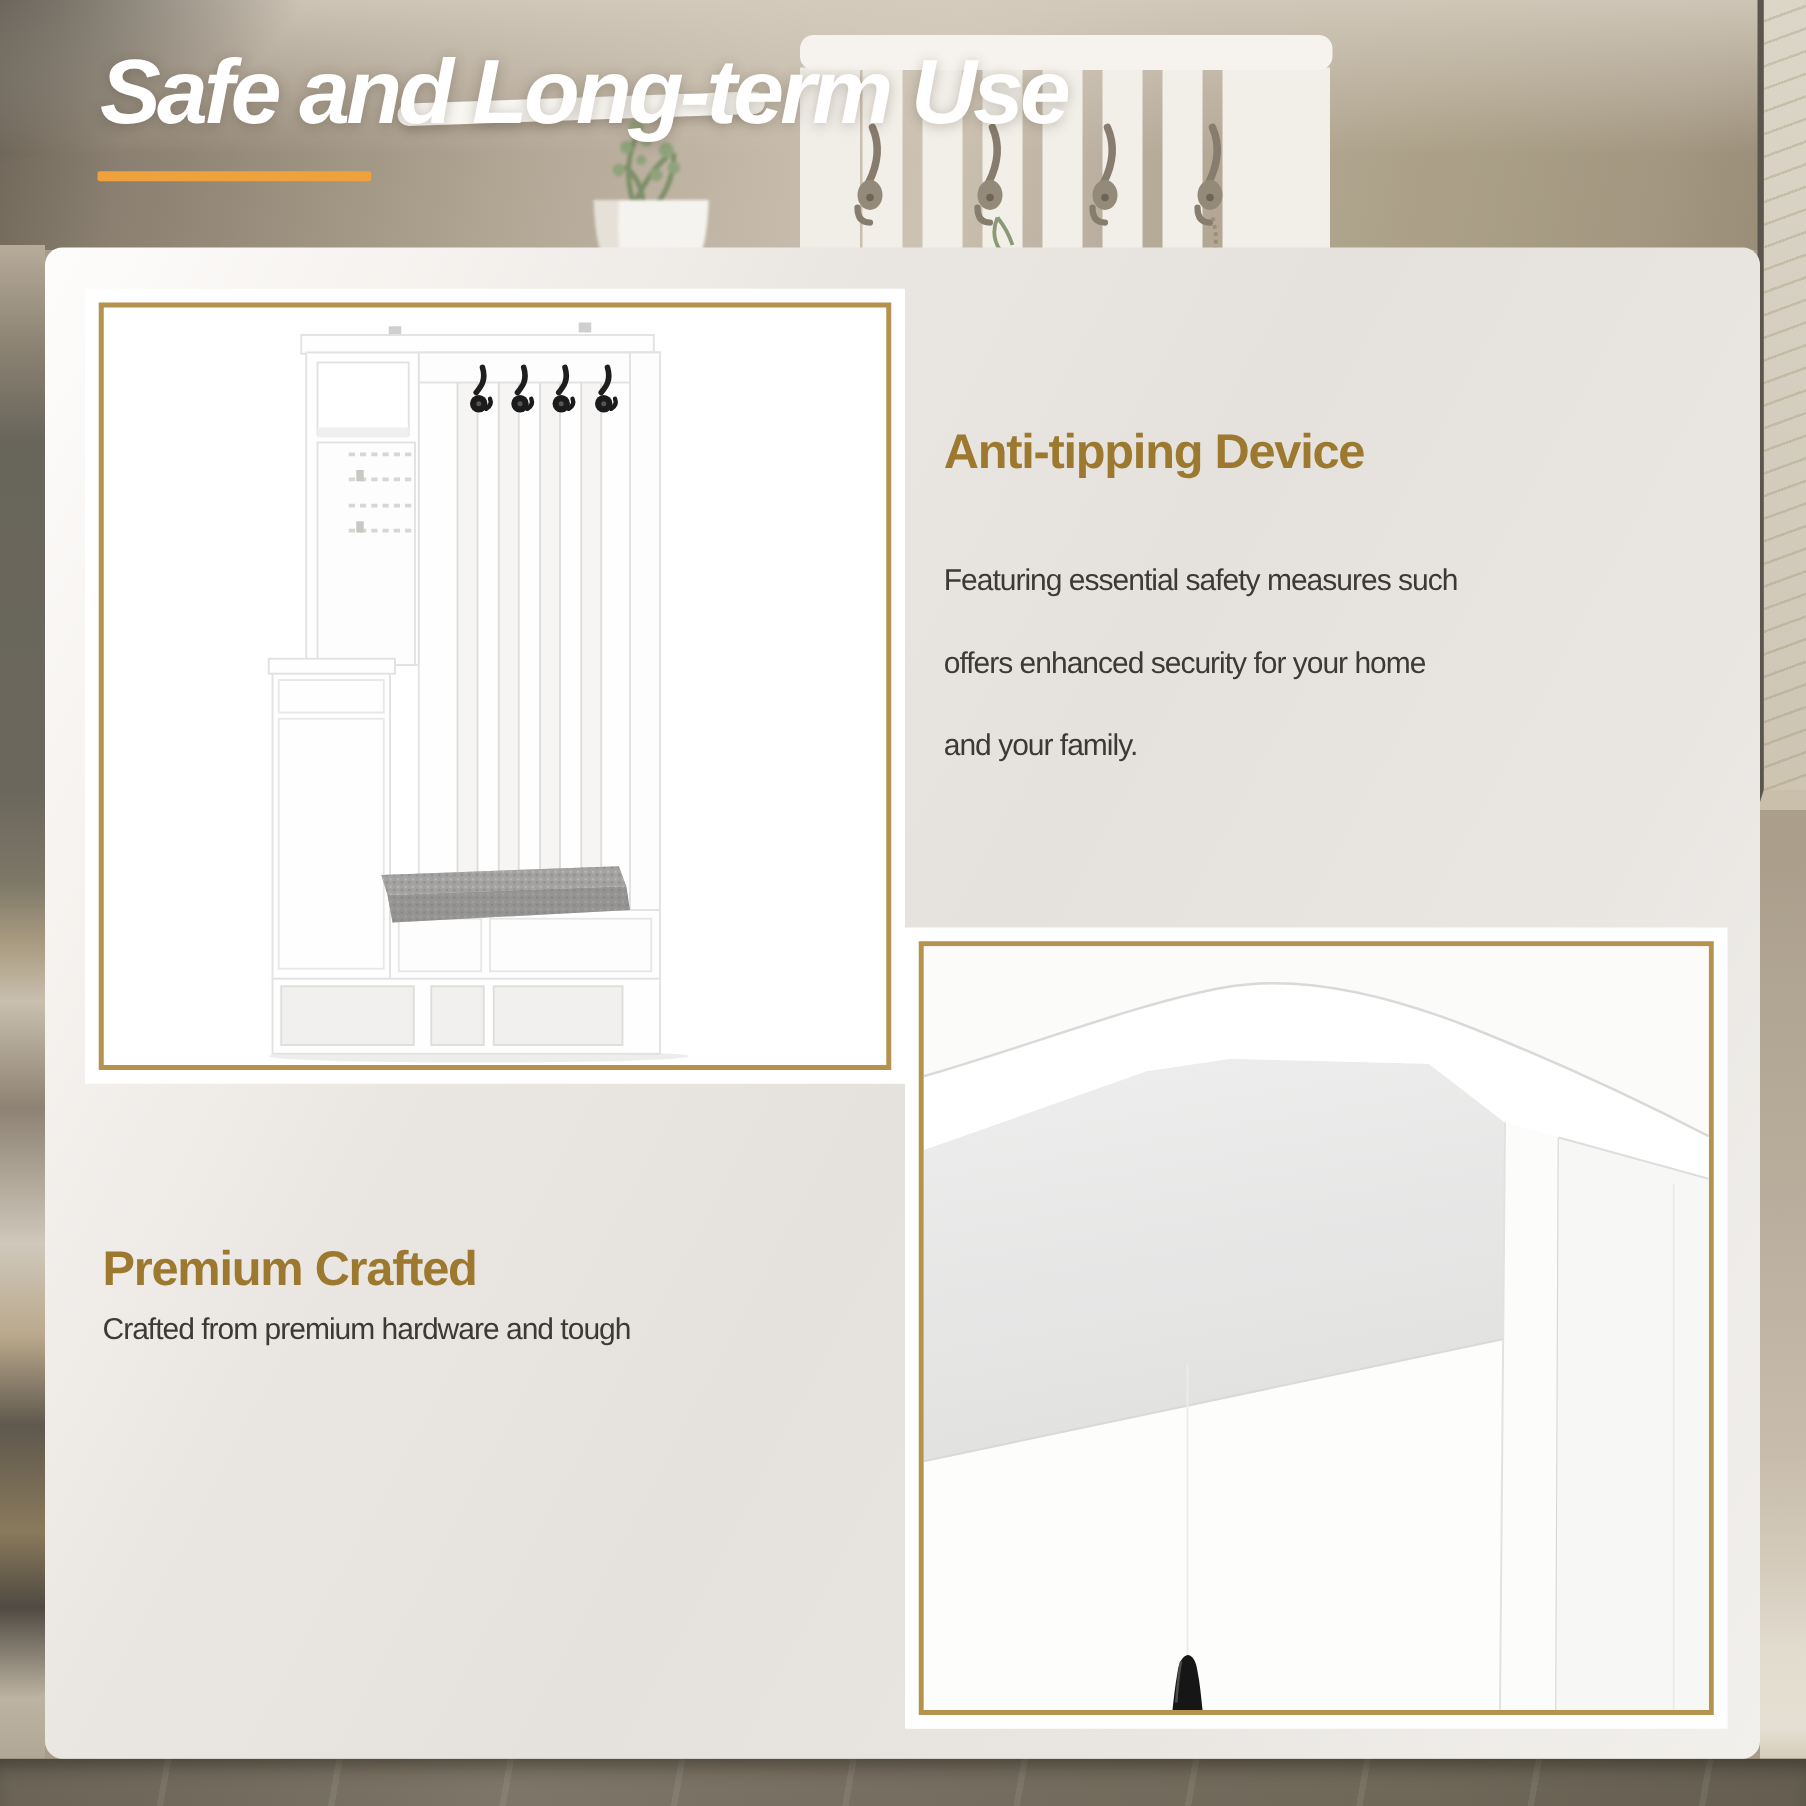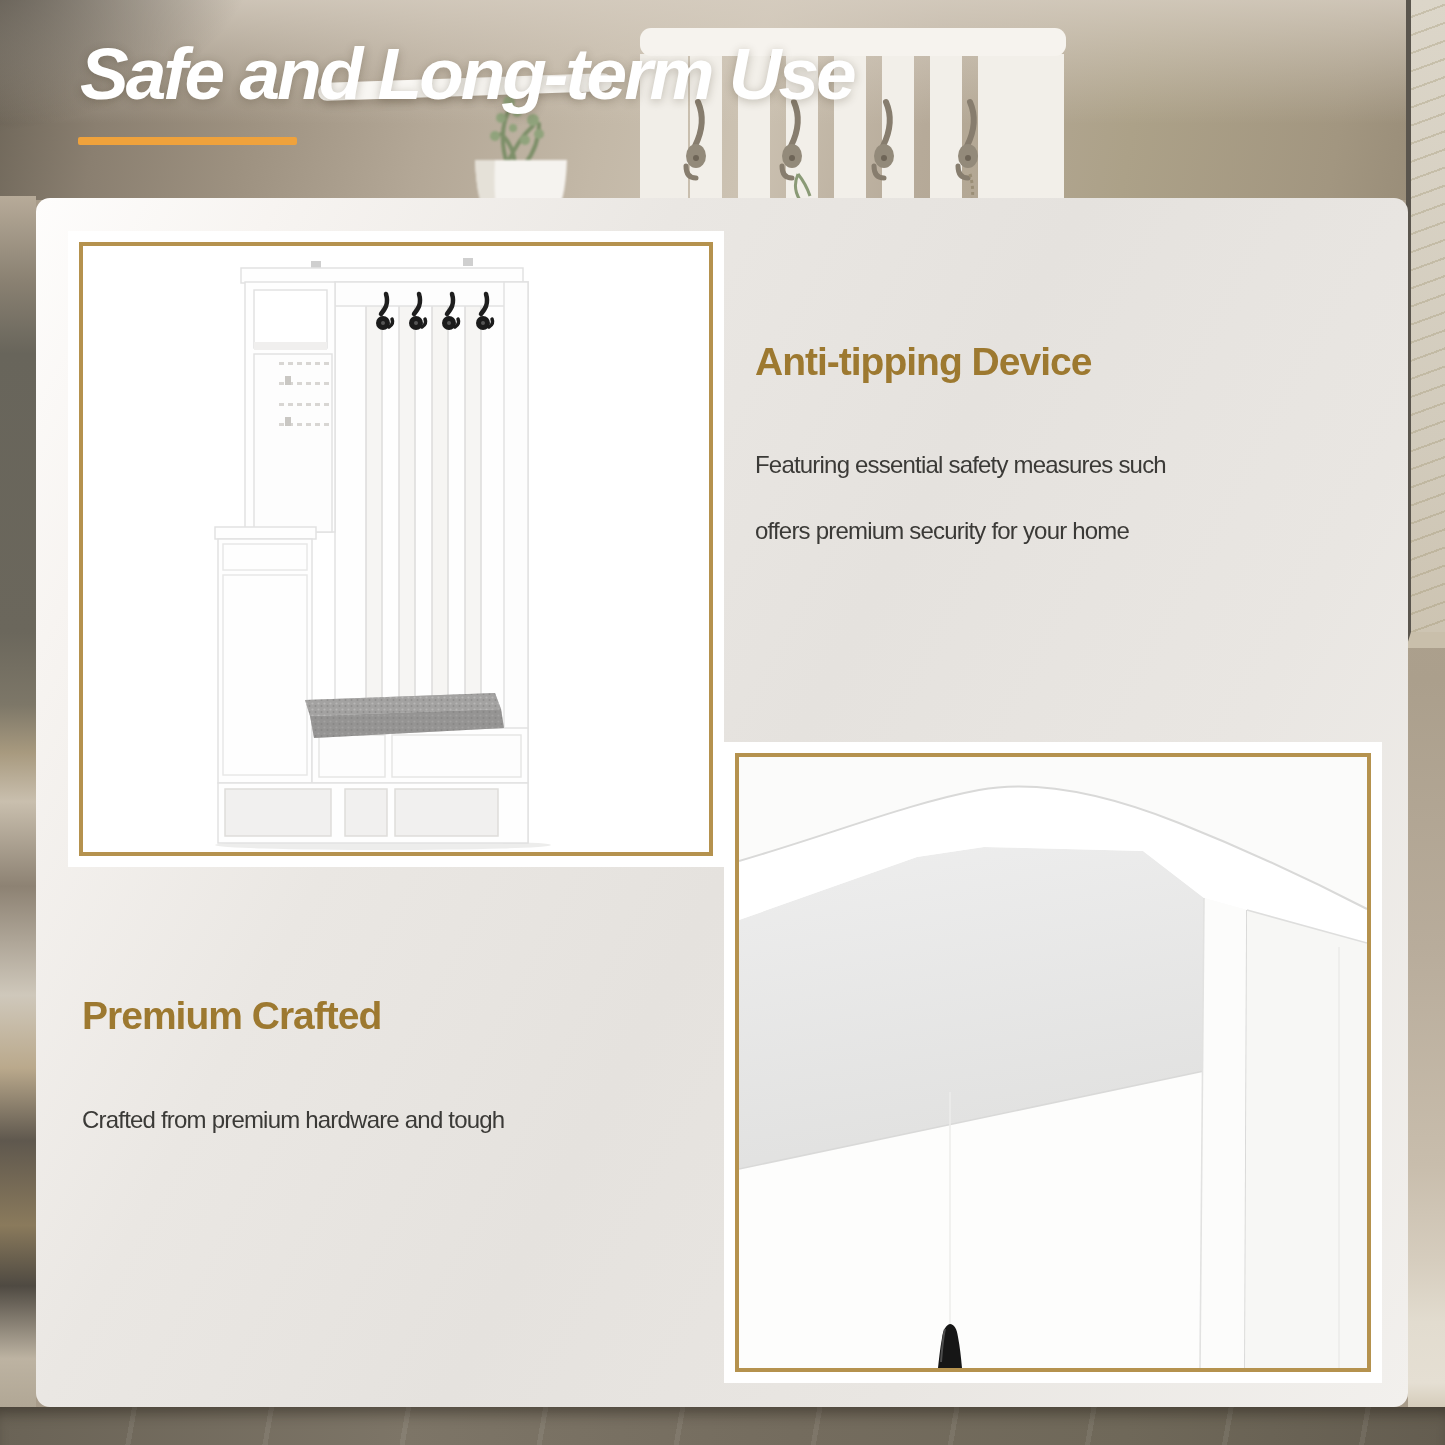--- a/index.html
+++ b/index.html
@@ -89,21 +89,21 @@
   .feature-heading{
     position:absolute;font-size:39px;font-weight:bold;letter-spacing:-1px;
     color:var(--heading-gold,#9d7930);white-space:nowrap;
   }
   .feature-lines{position:absolute;color:var(--body-text,#3b3a37);font-size:24px;letter-spacing:-.8px;}
   .feature-lines .line{display:block;height:66px;line-height:66px;white-space:nowrap;}
   .f2 .line{height:68px;line-height:68px;}
   .h1{left:755px;top:340px;}
   .l1{left:755px;top:432px;}
   .h2{left:82px;top:994px;}
-  .l2{left:82px;top:1086px;}
+  .l2{left:82px;top:1030px;}
 </style>
 </head>
 <body>
 
 <div class="stage">
 
   <div class="bg-top"></div>
   <div class="bg-left-strip"></div>
   <div class="bg-right-strip"></div>
   <div class="bg-shelf-board"></div>
@@ -319,21 +319,22 @@
       <line x1="600" y1="190" x2="600" y2="611" stroke="#ebebe9" stroke-width="1.5"></line>
 
       <path d="M211 567 c -4 1 -7 6 -8 14 c -2 11 -3 21 -4 30 l 24 0 c -1 -10 -2 -21 -4 -31 c -1 -8 -4 -13 -8 -13 z" fill="#161616"></path>
       <path d="M206 572 c -2 8 -3 20 -4 33" stroke="#4d4d4d" stroke-width="2" fill="none"></path>
     </svg>
   </div>
 
   <div class="feature-heading h1">Anti-tipping Device</div>
   <div class="feature-lines l1">
     <span class="line">Featuring essential safety measures such</span>
-    <span class="line">offers premium security for your home</span>
+    <span class="line">offers enhanced security for your home</span>
+    <span class="line">and your family.</span>
   </div>
 
   <div class="feature-heading h2">Premium Crafted</div>
   <div class="feature-lines l2 f2">
     <span class="line">Crafted from premium hardware and tough</span>
   </div>
 
 </div>
 
 </body></html>

